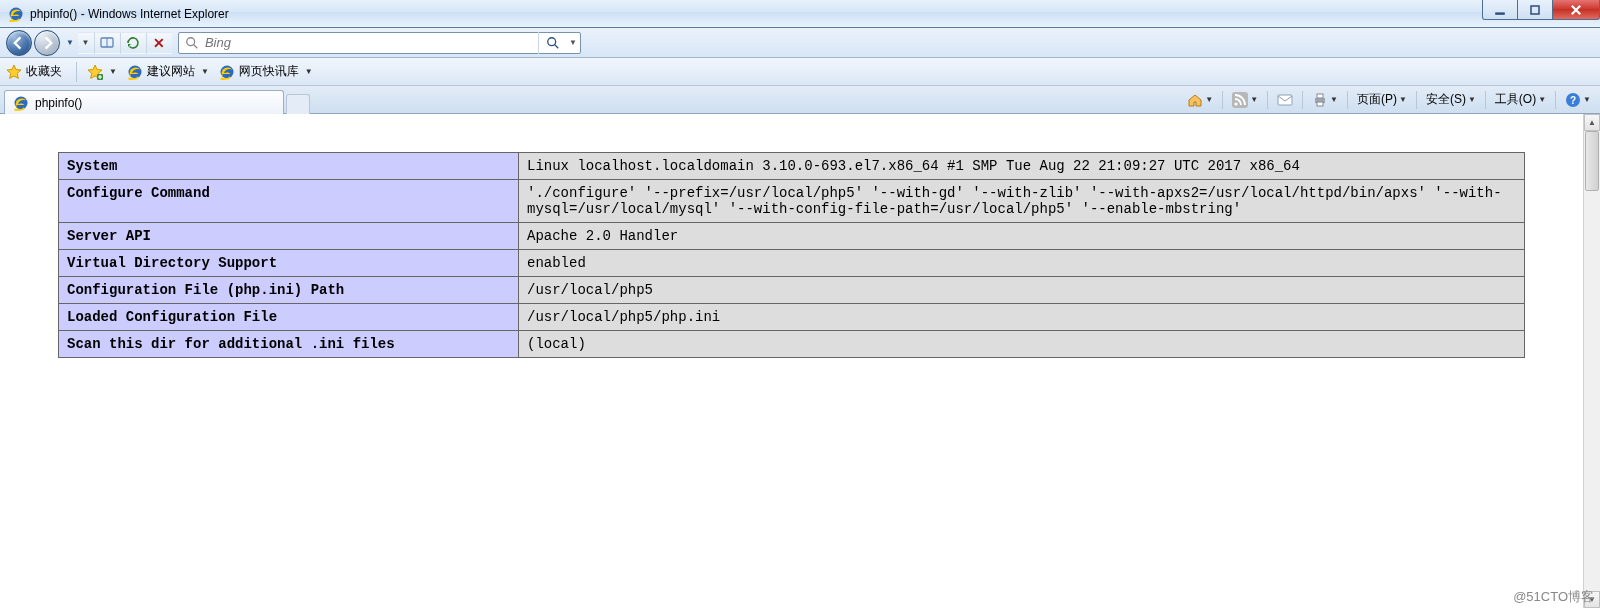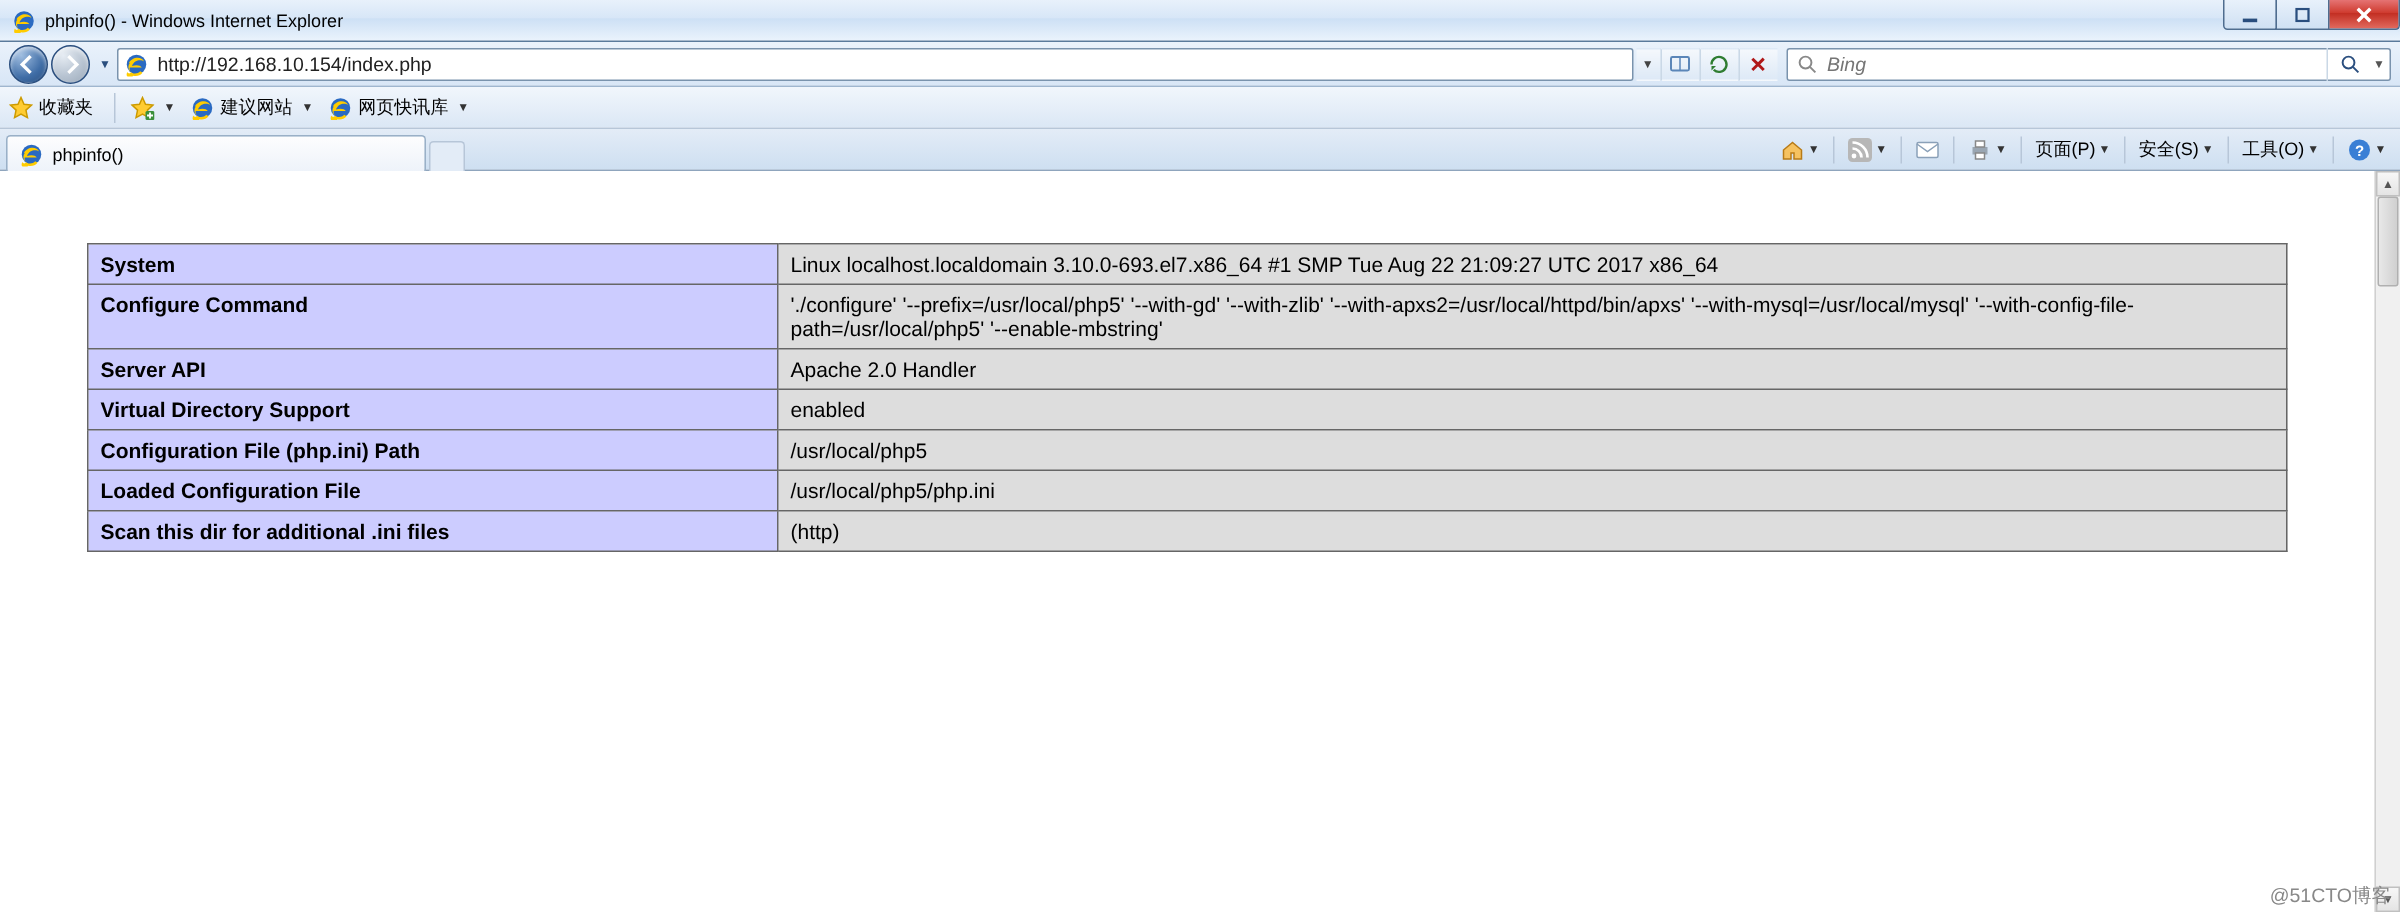--- a/index.html
+++ b/index.html
@@ -65,21 +65,21 @@
   .vscroll{width:17px;background:#f0f0f0;border-left:1px solid #d0d0d0;position:relative}
   .vscroll .up,.vscroll .down{height:17px;background:linear-gradient(#f7f7f7,#e4e4e4);border:1px solid #c0c0c0;display:flex;align-items:center;justify-content:center;font-size:8px;color:#555}
   .vscroll .down{position:absolute;bottom:0;left:0;right:0}
   .vscroll .thumb{position:absolute;top:17px;left:1px;right:1px;height:60px;background:linear-gradient(to right,#e8e8e8,#d0d0d0);border:1px solid #b0b0b0;border-radius:2px}
 
   
   .php-page{padding:22px 58px 0 58px}
   .php-header{background:#9999cc;border:1px solid #666;height:97px;display:flex;align-items:center;justify-content:space-between;padding:0 16px}
   .php-header h1{font-family:Arial,sans-serif;font-size:22px;font-weight:bold;color:#000;margin:0}
   .php-logo{width:120px;height:65px}
-  .php-table{width:100%;border-collapse:collapse;margin-top:26px;font-family:Liberation Sans, sans-serif;font-size:14px}
+  .php-table{width:100%;border-collapse:collapse;margin-top:16px;font-family:Liberation Mono, monospace;font-size:14px}
   .php-table td{border:1px solid #666;padding:5px 8px;vertical-align:top}
   .php-table td.k{background:#ccccff;font-weight:bold;width:460px;color:#000}
   .php-table td.v{background:#dddddd;color:#000}
 
   .watermark{position:absolute;right:6px;bottom:2px;font-size:13px;color:#888}
 </style>
 </head>
 <body>
 
 <div class="titlebar">
@@ -114,27 +114,20 @@
           <path d="M6 1L2 5l4 4" stroke="#fff" stroke-width="1.6" fill="none"></path>
         </svg>
       </div>
     <div class="nav-circle disabled">
         <svg viewBox="0 0 10 10">
           <path d="M4 1l4 4-4 4" stroke="#fff" stroke-width="1.6" fill="none"></path>
         </svg>
       </div>
   </div>
   <span class="nav-dd">▼</span>
-  <div class="addrbox">
-    <svg class="ie-ico" viewBox="0 0 32 32">
-        <circle cx="16" cy="16" r="13" fill="#2a6ac2"></circle>
-        <path d="M6 14c3-8 17-10 20-2-3-3-13-3-16 6 6-2 11-1 13 2H7c-1 4 2 8 7 8 3 0 5-1 7-3l3 2c-3 4-8 5-12 4-5 6-12 1-8-5 1 3 4 2 5 0-4-2-5-8-2-12z" fill="#fc0"></path>
-      </svg>
-    <input class="addr-input" value="http://192.168.10.154/index.php" style="">
-  </div>
   <div class="addr-tools">
     <div class="addr-tool dd">▼</div>
     <div class="addr-tool">
         <svg class="tb-ico" viewBox="0 0 16 16">
           <rect x="2" y="3" width="12" height="9" rx="1" fill="none" stroke="#5b86b8" stroke-width="1.3"></rect>
           <path d="M8 3v9" stroke="#5b86b8"></path>
         </svg>
       </div>
     <div class="addr-tool">
         <svg class="tb-ico" viewBox="0 0 16 16">
@@ -284,21 +277,21 @@
             <tr>
               <td class="k">Configuration File (php.ini) Path</td>
               <td class="v">/usr/local/php5</td>
             </tr>
             <tr>
               <td class="k">Loaded Configuration File</td>
               <td class="v">/usr/local/php5/php.ini</td>
             </tr>
             <tr>
               <td class="k">Scan this dir for additional .ini files</td>
-              <td class="v">(http)</td>
+              <td class="v">(local)</td>
             </tr>
           </tbody>
       </table>
     </div>
   </div>
   <div class="vscroll">
     <div class="up">▲</div>
     <div class="thumb"></div>
     <div class="down">▼</div>
   </div>

